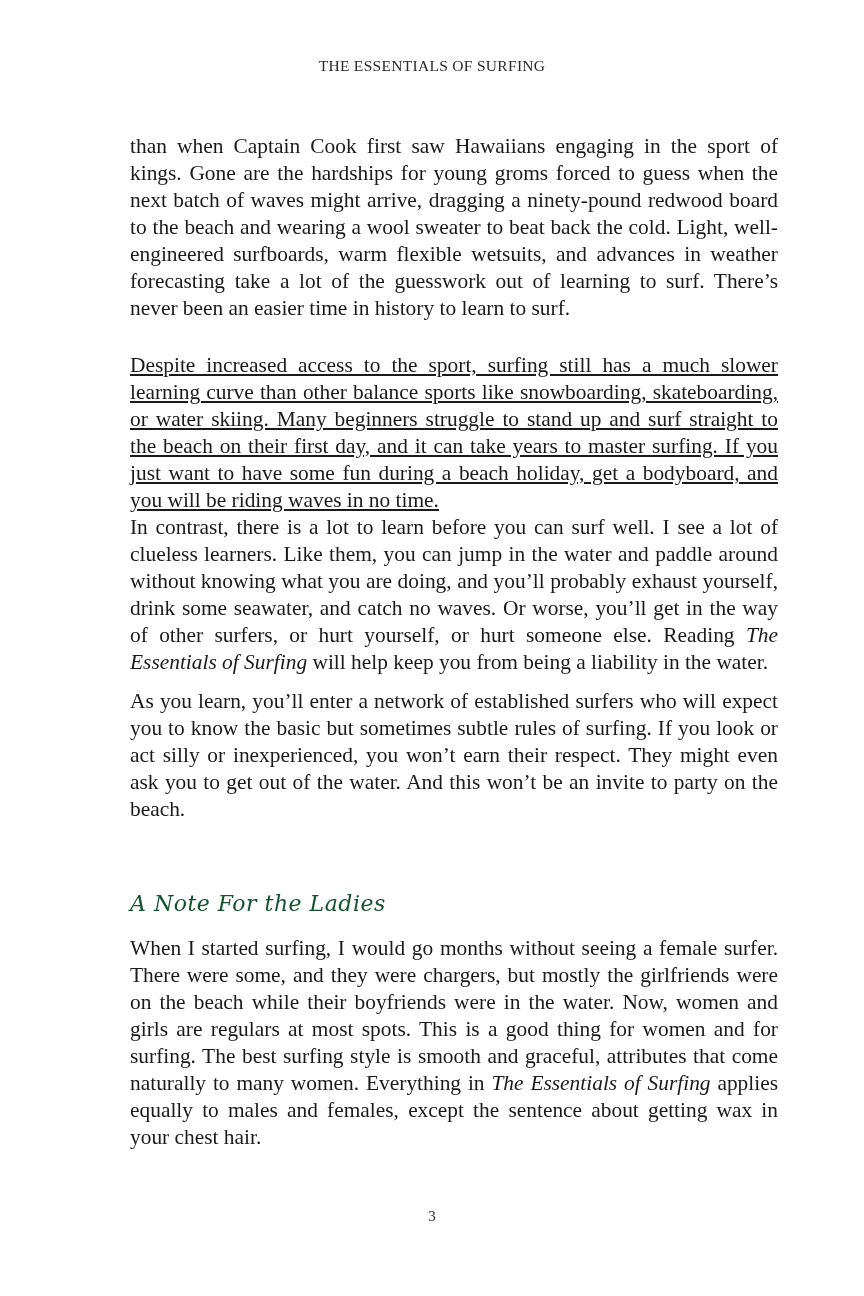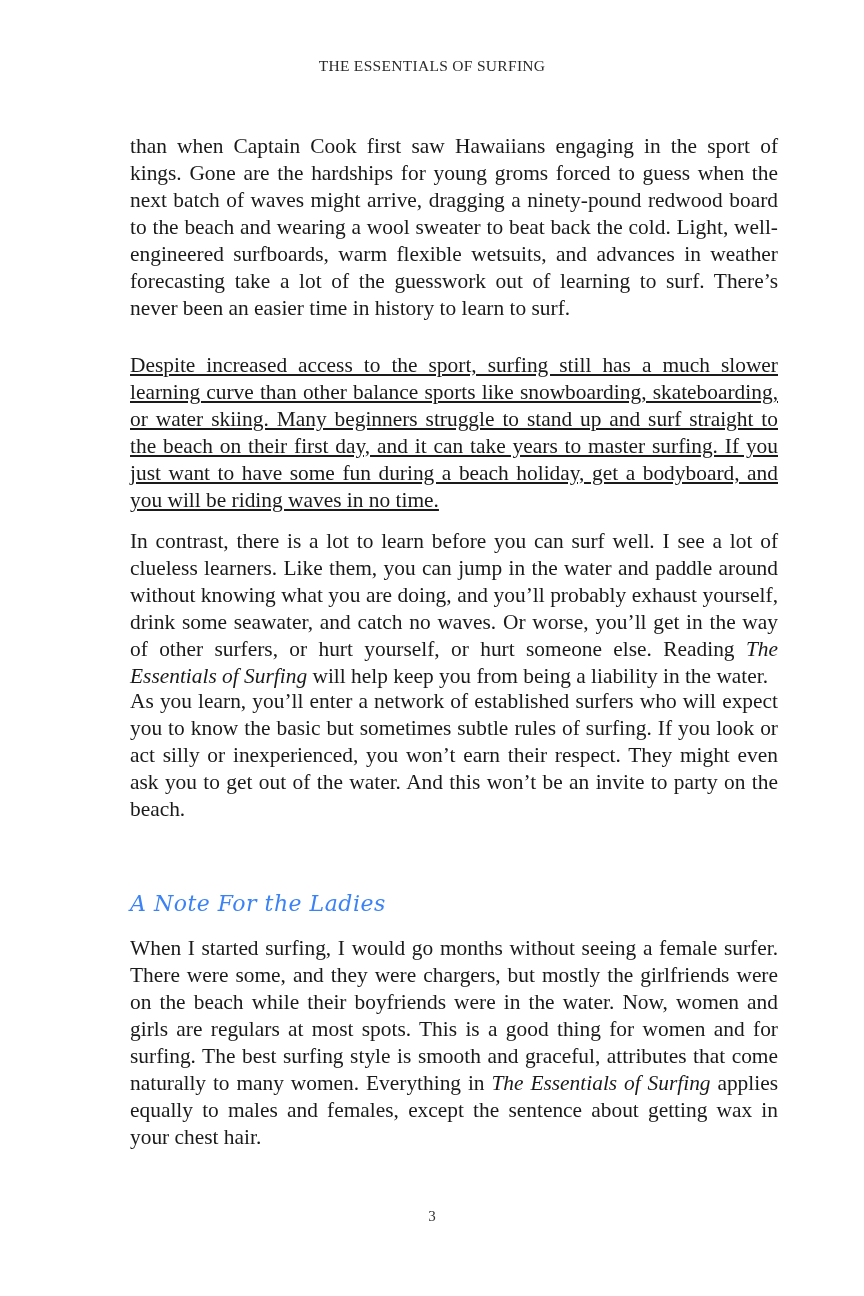--- a/index.html
+++ b/index.html
@@ -36,31 +36,31 @@
     }
     .body-text p {
       margin: 0;
       text-align: justify;
     }
     .body-text p.last-line-left {
       text-align-last: left;
     }
     #para1 { top: 110px; margin-top: 23px; }
     #para2 { top: 352px; text-decoration: underline; }
-    #para3 { top: 528px; }
+    #para3 { top: 514px; }
     #para4 { top: 688px; }
     #heading { 
       position: absolute;
       top: 891px;
       left: 130px;
       font-size: 22px;
       font-style: italic;
       font-weight: bold;
       letter-spacing: 0.5px;
-      color: #3b82f6;
+      color: #14532d;
       margin: 0;
       font-family: "DejaVu Serif", "Liberation Serif", serif;
       font-weight: normal;
     }
     #para5 { top: 935px; }
     em { font-style: italic; }
     .page-number {
       position: absolute;
       top: 1208px;
       left: 0;

